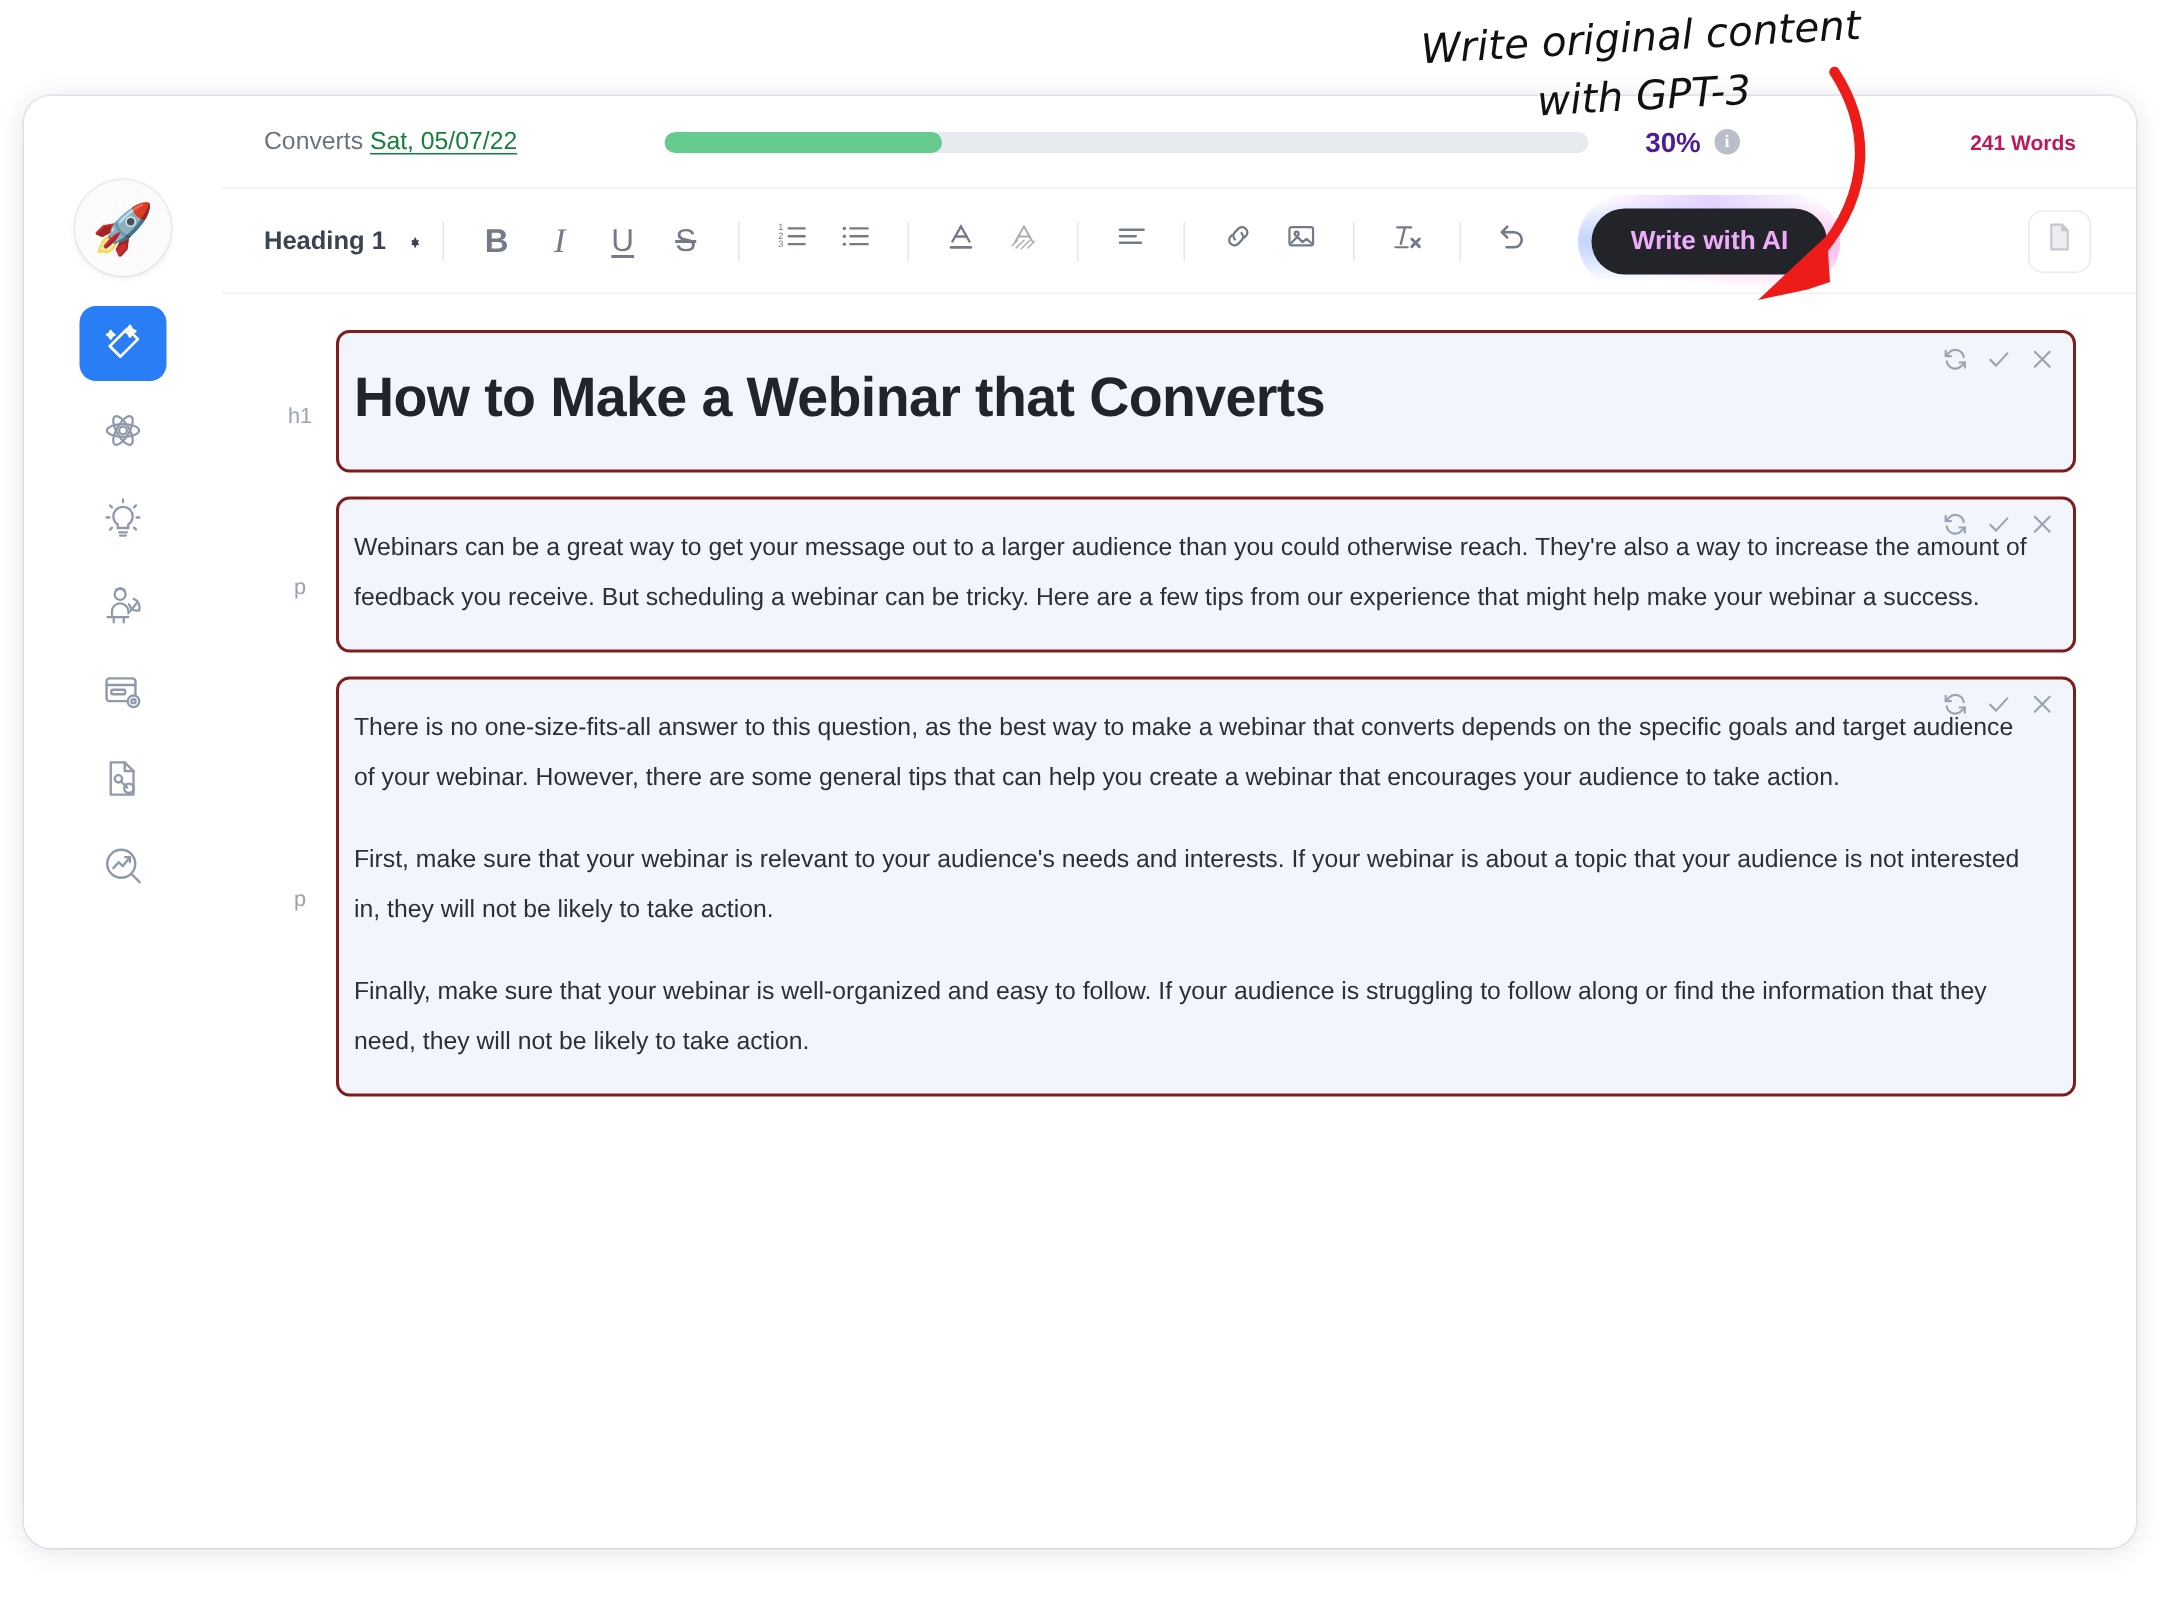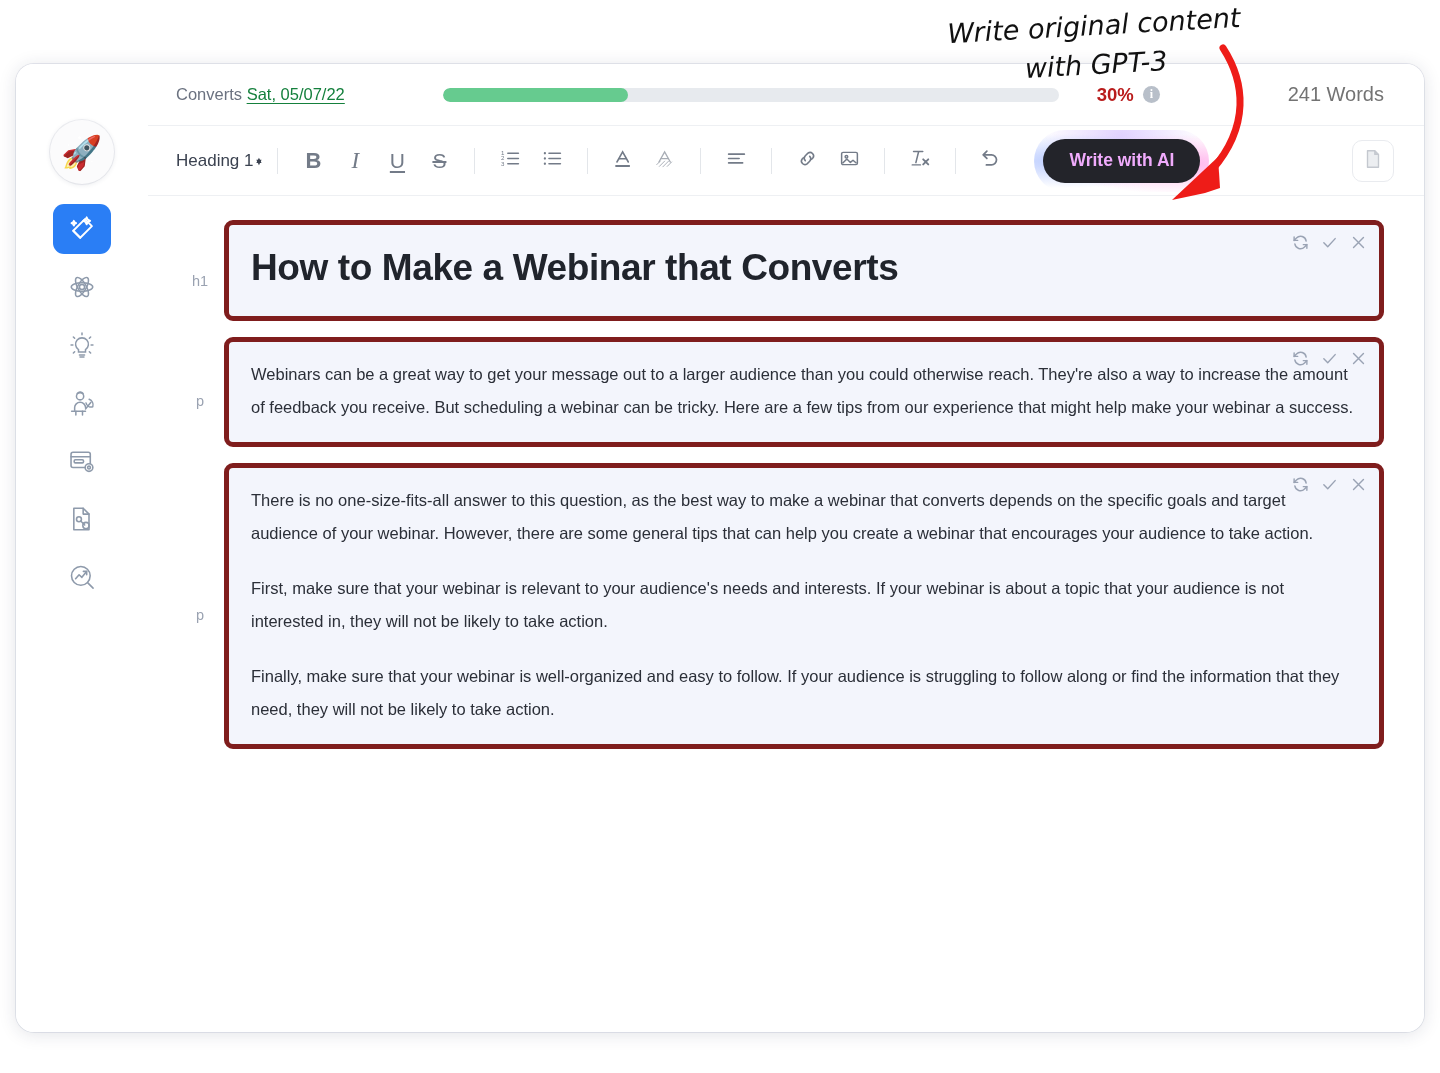--- a/index.html
+++ b/index.html
@@ -112,47 +112,47 @@
     height: 100%;
     background: #66cb8f;
     border-radius: 8px;
   }
 
   .pct-group {
     margin-left: 38px;
     display: flex; align-items: center; gap: 9px;
     white-space: nowrap;
   }
-  .pct { font-size: 18.5px; font-weight: bold; color: #b91c1c; }
+  .pct { font-size: 18.5px; font-weight: bold; color: #4c1d95; }
   .info-dot {
     width: 17px; height: 17px; border-radius: 50%;
     background: #b8bfc9; color: #ffffff;
     font-size: 12px; font-weight: bold;
     display: flex; align-items: center; justify-content: center;
     font-family: "Liberation Serif", serif;
     cursor: pointer;
   }
   .words {
     margin-left: auto;
-    font-size: 20px; font-weight: normal; color: #737373;
+    font-size: 14px; font-weight: bold; color: #be185d;
     white-space: nowrap;
   }
 
   
   .toolbar {
     position: relative;
     height: 70px;
     display: flex;
     align-items: center;
     padding: 0 30px 0 28px;
     border-bottom: 1px solid #eef0f3;
   }
   .tb-select {
-    display: flex; align-items: center; gap: 1px;
-    font-size: 17px; font-weight: normal; color: #3b4250;
+    display: flex; align-items: center; gap: 15px;
+    font-size: 17px; font-weight: bold; color: #3b4250;
     cursor: pointer;
     white-space: nowrap;
   }
   .updown { display: flex; flex-direction: column; gap: 2px; line-height: 0; }
   .updown span { font-size: 9px; color: #3b4250; }
 
   .divider {
     width: 1px; height: 26px; background: #e3e6ea;
     margin: 0 14px;
   }
@@ -225,23 +225,23 @@
     text-align: center;
     padding-top: 22px;
     user-select: none;
   }
   .block-tag.tag-p { padding-top: 19px; }
 
   .block {
     position: relative;
     flex: 1;
     background: #f3f5fc;
-    border: 5px solid #7f1d1d;
+    border: 2px solid #7f1d1d;
     border-radius: 9px;
-    padding: 16px 22px 18px 22px;
+    padding: 16px 22px 18px 10px;
   }
   .block-actions {
     position: absolute;
     top: 8px; right: 12px;
     display: flex; align-items: center; gap: 11px;
     color: #9aa3b4;
   }
   .act {
     cursor: pointer;
     display: flex; align-items: center; justify-content: center;

